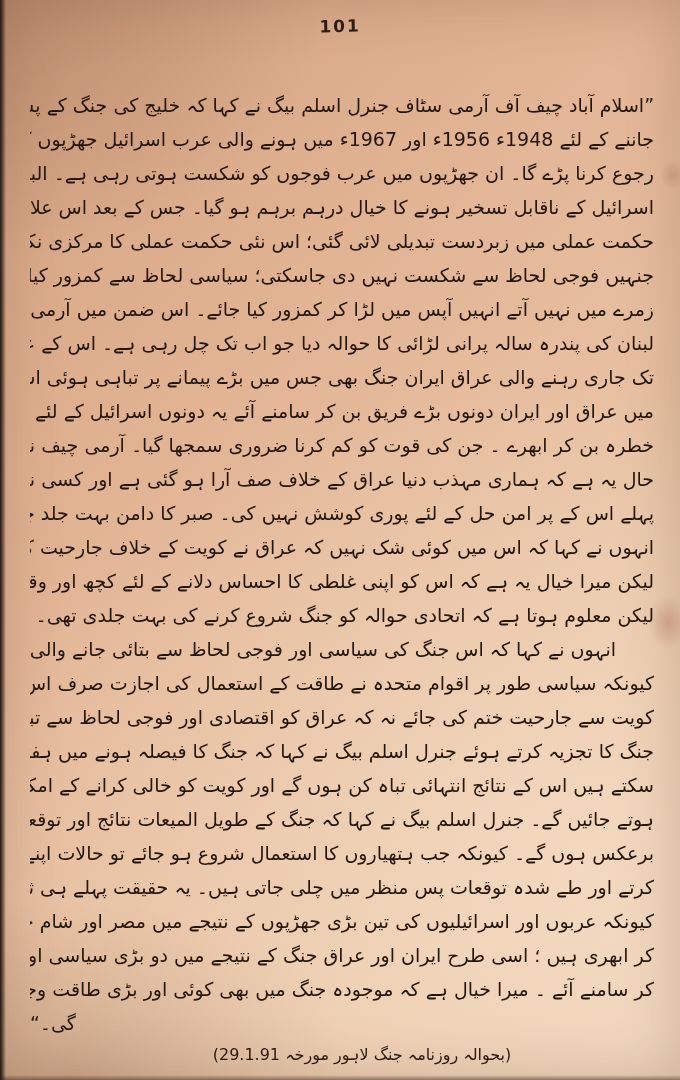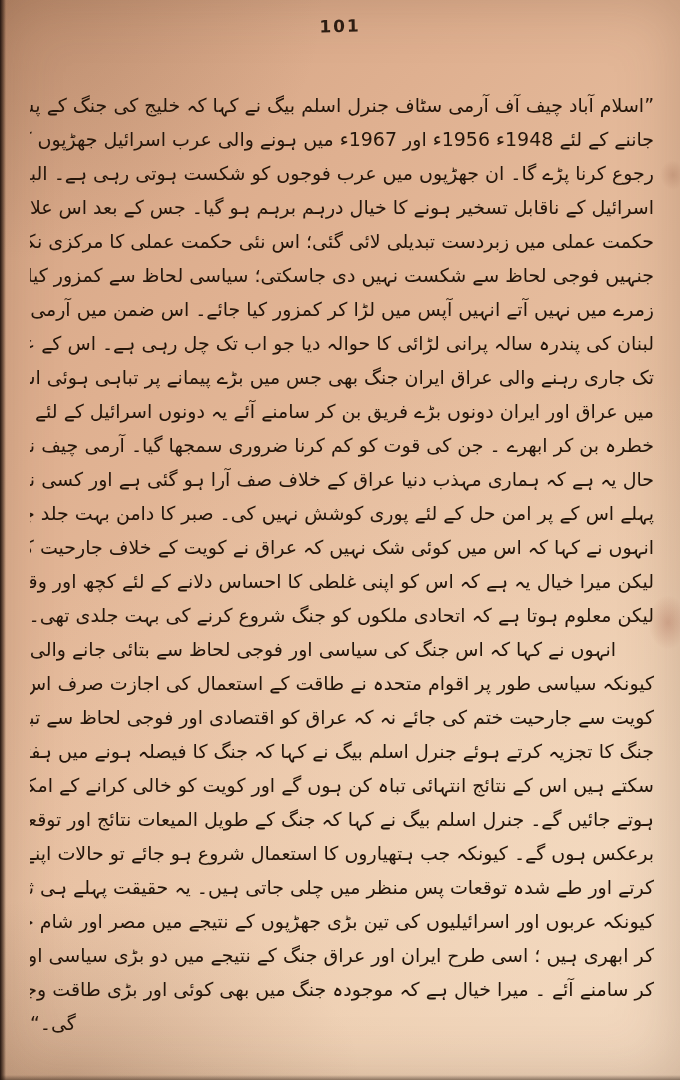--- a/index.html
+++ b/index.html
@@ -81,31 +81,32 @@
     <div class="text-line">جنہیں فوجی لحاظ سے شکست نہیں دی جاسکتی؛ سیاسی لحاظ سے کمزور کیا جائے اور جو ملک اس</div>
     <div class="text-line">زمرے میں نہیں آتے انہیں آپس میں لڑا کر کمزور کیا جائے۔ اس ضمن میں آرمی چیف نے</div>
     <div class="text-line">لبنان کی پندرہ سالہ پرانی لڑائی کا حوالہ دیا جو اب تک چل رہی ہے۔ اس کے علاوہ آٹھ سال</div>
     <div class="text-line">تک جاری رہنے والی عراق ایران جنگ بھی جس میں بڑے پیمانے پر تباہی ہوئی اس طویل جنگ</div>
     <div class="text-line">میں عراق اور ایران دونوں بڑے فریق بن کر سامنے آئے یہ دونوں اسرائیل کے لئے اور بڑا</div>
     <div class="text-line">خطرہ بن کر ابھرے ۔ جن کی قوت کو کم کرنا ضروری سمجھا گیا۔ آرمی چیف نے کہا کہ اب صورت</div>
     <div class="text-line">حال یہ ہے کہ ہماری مہذب دنیا عراق کے خلاف صف آرا ہو گئی ہے اور کسی نے جنگ سے</div>
     <div class="text-line">پہلے اس کے پر امن حل کے لئے پوری کوشش نہیں کی۔ صبر کا دامن بہت جلد چھوڑ دیا گیا۔</div>
     <div class="text-line">انہوں نے کہا کہ اس میں کوئی شک نہیں کہ عراق نے کویت کے خلاف جارحیت کاارتکاب کیا</div>
     <div class="text-line">لیکن میرا خیال یہ ہے کہ اس کو اپنی غلطی کا احساس دلانے کے لئے کچھ اور وقت دیا جانا چاہیئے تھا؛</div>
-    <div class="text-line para-end">لیکن معلوم ہوتا ہے کہ اتحادی ملکوں کو جنگ شروع کرنے کی بہت جلدی تھی۔</div>
+    <div class="text-line para-end">لیکن معلوم ہوتا ہے کہ اتحادی حوالہ کو جنگ شروع کرنے کی بہت جلدی تھی۔</div>
 
     <div class="text-line indent">انہوں نے کہا کہ اس جنگ کی سیاسی اور فوجی لحاظ سے بتائی جانے والی منطق میں تضاد ہے؛</div>
     <div class="text-line">کیونکہ سیاسی طور پر اقوام متحدہ نے طاقت کے استعمال کی اجازت صرف اس لئے دی تھی کہ</div>
     <div class="text-line">کویت سے جارحیت ختم کی جائے نہ کہ عراق کو اقتصادی اور فوجی لحاظ سے تباہ و برباد کر دیا جائے۔</div>
     <div class="text-line">جنگ کا تجزیہ کرتے ہوئے جنرل اسلم بیگ نے کہا کہ جنگ کا فیصلہ ہونے میں ہفتے بلکہ مہینے لگ</div>
     <div class="text-line">سکتے ہیں اس کے نتائج انتہائی تباہ کن ہوں گے اور کویت کو خالی کرانے کے امکانات اتنے ہی کم</div>
     <div class="text-line">ہوتے جائیں گے۔ جنرل اسلم بیگ نے کہا کہ جنگ کے طویل المیعات نتائج اور توقعات سے بہت</div>
     <div class="text-line">برعکس ہوں گے۔ کیونکہ جب ہتھیاروں کا استعمال شروع ہو جائے تو حالات اپنے رخ کا تعین خود</div>
     <div class="text-line">کرتے اور طے شدہ توقعات پس منظر میں چلی جاتی ہیں۔ یہ حقیقت پہلے ہی ثابت ہو چکی ہے</div>
     <div class="text-line">کیونکہ عربوں اور اسرائیلیوں کی تین بڑی جھڑپوں کے نتیجے میں مصر اور شام جو بڑی طاقتیں بن</div>
     <div class="text-line">کر ابھری ہیں ؛ اسی طرح ایران اور عراق جنگ کے نتیجے میں دو بڑی سیاسی اور عسکری طاقتیں بن</div>
     <div class="text-line">کر سامنے آئے ۔ میرا خیال ہے کہ موجودہ جنگ میں بھی کوئی اور بڑی طاقت وجود میں آئے</div>
 
     <div class="closing">گی۔“</div>
 
+    <div class="citation">(بحوالہ روزنامہ جنگ لاہور مورخہ 29.1.91)</div>
   </div>
 
 </div>
 
 </body></html>

